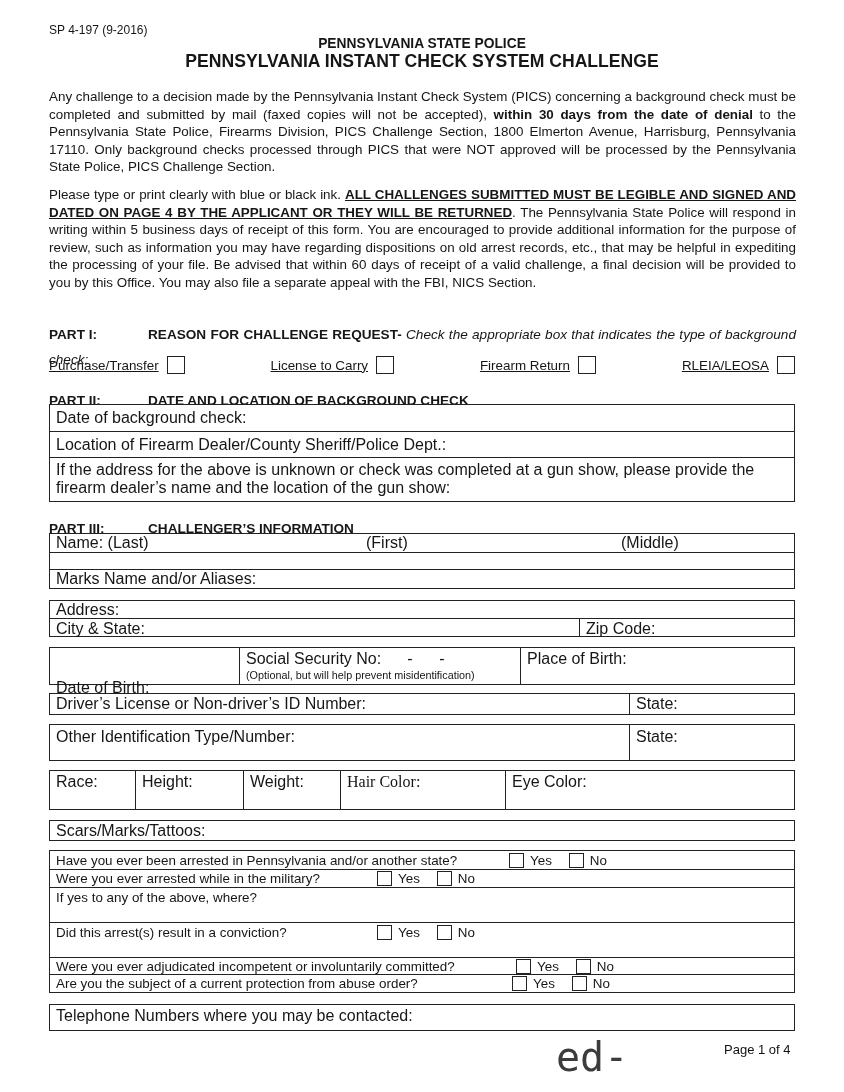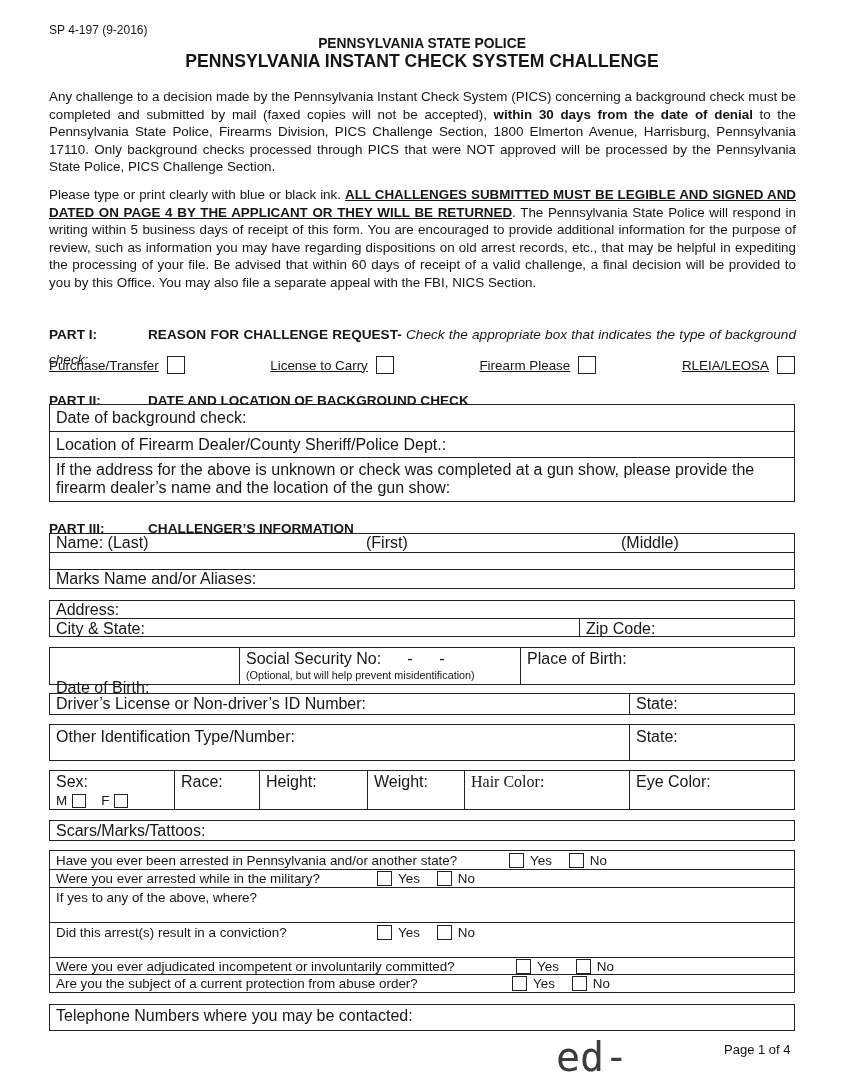--- a/index.html
+++ b/index.html
@@ -77,21 +77,21 @@
   <div class="abs opts" style="top:356px;">
     <span class="opt">
         <span>Purchase/Transfer</span>
         <span class="cb cb-lg"></span>
       </span>
     <span class="opt">
         <span>License to Carry</span>
         <span class="cb cb-lg"></span>
       </span>
     <span class="opt">
-        <span>Firearm Please</span>
+        <span>Firearm Return</span>
         <span class="cb cb-lg"></span>
       </span>
     <span class="opt">
         <span>RLEIA/LEOSA</span>
         <span class="cb cb-lg"></span>
       </span>
   </div>
 
   <div class="abs part-head" style="top:388px;"><span class="part-label">PART II:</span><span class="b">DATE AND LOCATION OF BACKGROUND CHECK</span></div>
 
@@ -154,29 +154,20 @@
 
   <div class="tbl" style="top:724px;">
     <div class="row h35 top">
       <span class="cell w579 lbl" style="padding-top:3px;"><span>Other Identification Type/Number:</span></span>
       <span class="cell flex1 lbl" style="padding-top:3px;"><span>State:</span></span>
     </div>
   </div>
 
   <div class="tbl" style="top:770px;">
     <div class="row h38 top">
-      <span class="cell w124" style="padding-top:2px;">
-        <span class="lbl">Sex:</span>
-        <span class="sexline">
-            <span>M</span>
-            <span class="cb cb-sm"></span>
-            <span class="sexgap">F</span>
-            <span class="cb cb-sm"></span>
-          </span>
-      </span>
       <span class="cell w85 lbl" style="padding-top:2px;"><span>Race:</span></span>
       <span class="cell w108 lbl" style="padding-top:2px;"><span>Height:</span></span>
       <span class="cell w97 lbl" style="padding-top:2px;"><span>Weight:</span></span>
       <span class="cell w165 lbl" style="padding-top:2px;"><span>Hair Color:</span></span>
       <span class="cell flex1 lbl" style="padding-top:2px;"><span>Eye Color:</span></span>
     </div>
   </div>
 
   <div class="tbl" style="top:820px;">
     <div class="row h19 pad">

